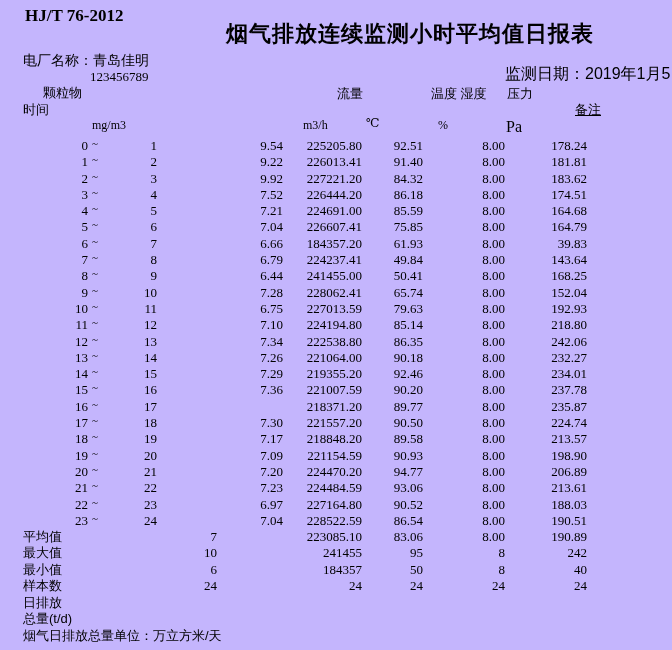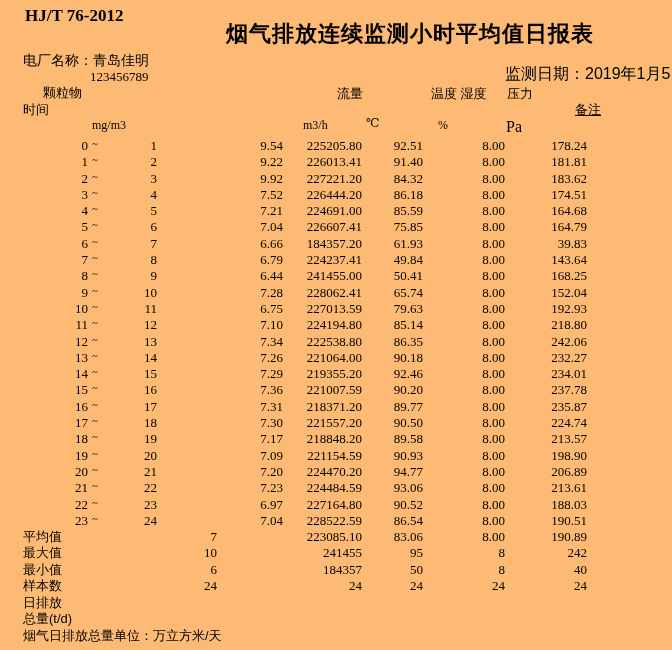--- a/index.html
+++ b/index.html
@@ -1,20 +1,20 @@
 <!DOCTYPE html>
 <html><head>
 <meta charset="utf-8">
 <style>
   html,body{margin:0;padding:0;}
   body{background:#ffffff;}
   .page{
     position:relative;
     width:672px;height:650px;
-    background:#fdba74;color:#000000;
+    background:#c4b5fd;color:#000000;
     font-family:"Liberation Sans","DejaVu Sans",sans-serif;
     overflow:hidden;
   }
   .abs{position:absolute;white-space:nowrap;}
   .num{font-family:"Liberation Serif","DejaVu Serif",serif;}
 
   .standard{left:25px;top:6px;font-family:"Liberation Serif","DejaVu Serif",serif;
             font-weight:bold;font-size:17px;}
   .title{left:226px;top:19px;font-weight:bold;font-size:22px;letter-spacing:1px;}
   .plant-name{left:23px;top:52px;font-size:14px;}
@@ -258,21 +258,20 @@
     <span class="cell c-flow num">221007.59</span>
     <span class="cell c-temp num">90.20</span>
     <span class="cell c-hum num">8.00</span>
     <span class="cell c-press num">237.78</span>
   </div>
 
   <div class="row">
     <span class="cell c-start num">16</span>
     <span class="cell c-tilde num">~</span>
     <span class="cell c-end num">17</span>
-    <span class="cell c-pm num">7.31</span>
     <span class="cell c-flow num">218371.20</span>
     <span class="cell c-temp num">89.77</span>
     <span class="cell c-hum num">8.00</span>
     <span class="cell c-press num">235.87</span>
   </div>
 
   <div class="row">
     <span class="cell c-start num">17</span>
     <span class="cell c-tilde num">~</span>
     <span class="cell c-end num">18</span>

